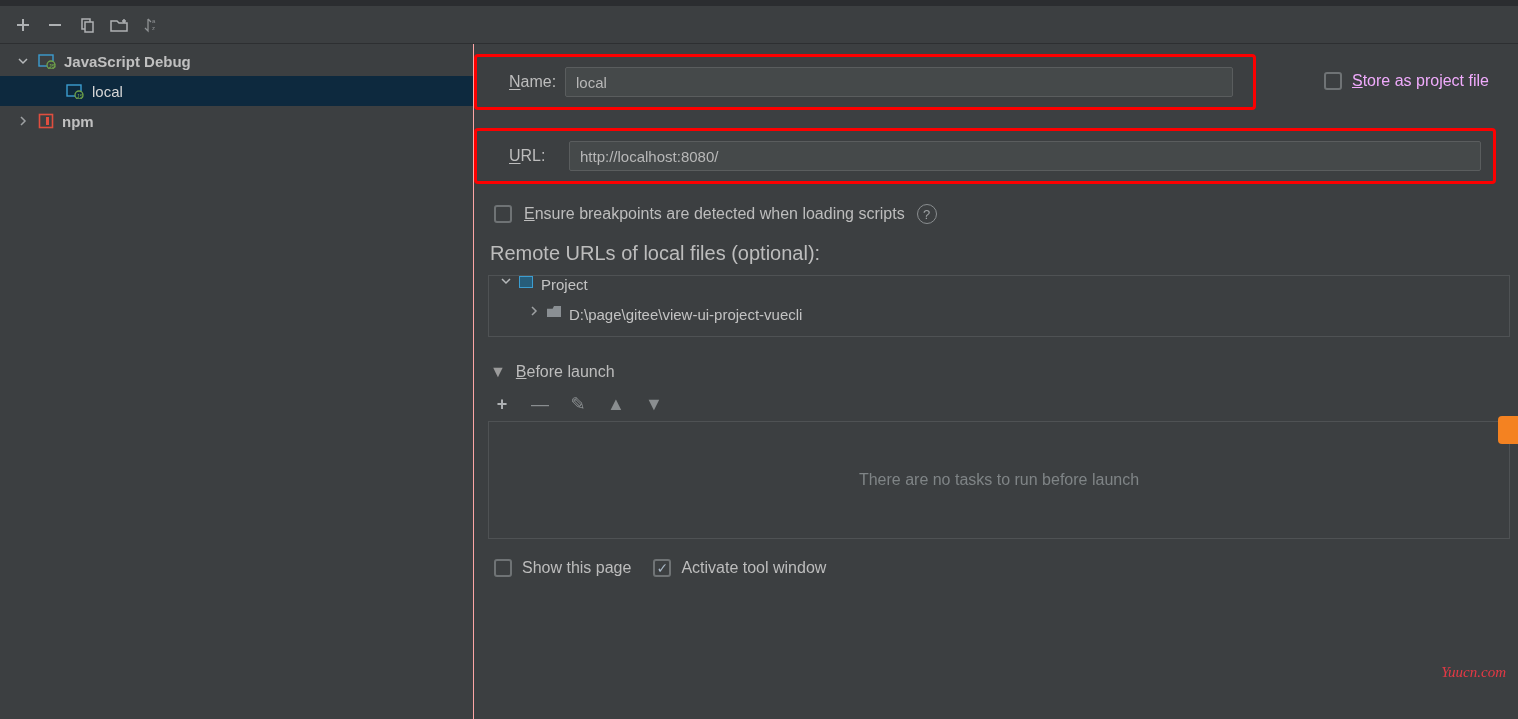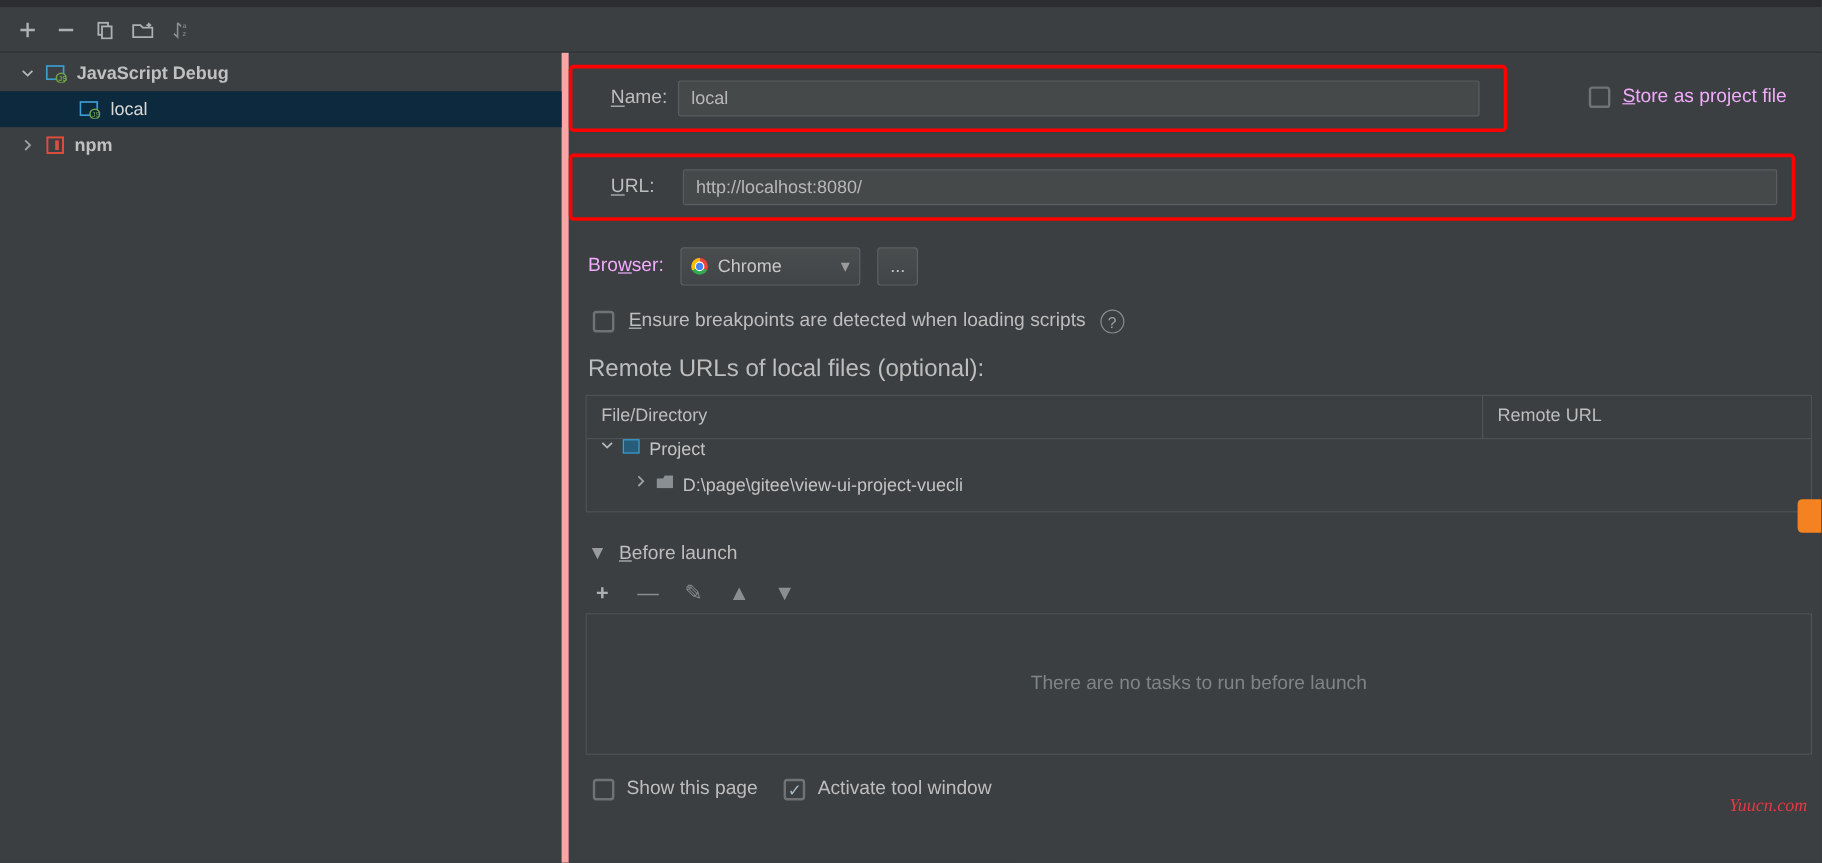--- a/index.html
+++ b/index.html
@@ -19,21 +19,21 @@
     display: flex; align-items: center;
     padding-left: 14px;
     gap: 14px;
     border-bottom: 1px solid #2d2f31;
   }
   .toolbar .ticon { width: 18px; height: 18px; display:flex; align-items:center; justify-content:center; color:#a6a6a6; }
   .main { display:flex; flex:1; height: calc(719px - 6px - 38px); }
   .sidebar {
     width: 474px;
     background: #3c3f41;
-    border-right: 6px solid #fca5a5;
+    border-right: 1px solid #fca5a5;
     padding-top: 2px;
   }
   .tree-row {
     height: 30px;
     display:flex; align-items:center;
     padding-left: 18px;
     gap: 8px;
     color: #c0c0c0;
     font-size: 15px;
   }
@@ -221,43 +221,30 @@
         <div class="chkbox"></div>
         <span class="chk-label"><u>S</u>tore as project file</span>
       </div>
     </div>
 
     <div id="url-box" class="red-box">
       <div class="label-col"><u>U</u>RL:</div>
       <input id="url-input" class="input-dark" value="http://localhost:8080/" style="">
     </div>
 
-    <div class="row2">
-      <span class="chk-label">Bro<u>w</u>ser:</span>
-      <div class="select-box">
-        <span class="chrome-ico"></span>
-        <span>Chrome</span>
-        <span class="caret">▾</span>
-      </div>
-      <div class="btn-dots">...</div>
-    </div>
 
     <div class="row3">
       <div class="chkbox"></div>
       <span><u>E</u>nsure breakpoints are detected when loading scripts</span>
       <span class="help-ico">?</span>
     </div>
 
     <div class="sub-label">Remote URLs of local files (optional):</div>
 
     <div class="table-wrap">
-      <div class="table-head">
-        <div class="th th1">File/Directory</div>
-        <div class="th th2">Remote URL</div>
-      </div>
       <div class="tree-node">
         <span class="chevron">
           <svg width="10" height="10" viewBox="0 0 10 10">
               <path d="M1 3l4 4 4-4" stroke="#b6b9bb" stroke-width="1.5" fill="none"></path>
             </svg>
         </span>
         <span class="proj-ico"></span>
         <span>Project</span>
       </div>
       <div class="tree-node sub">

